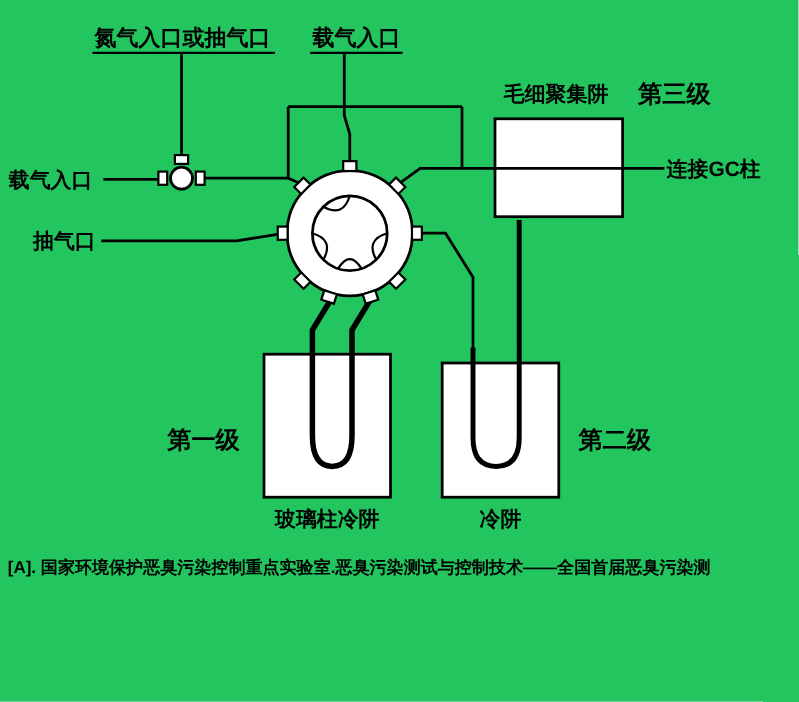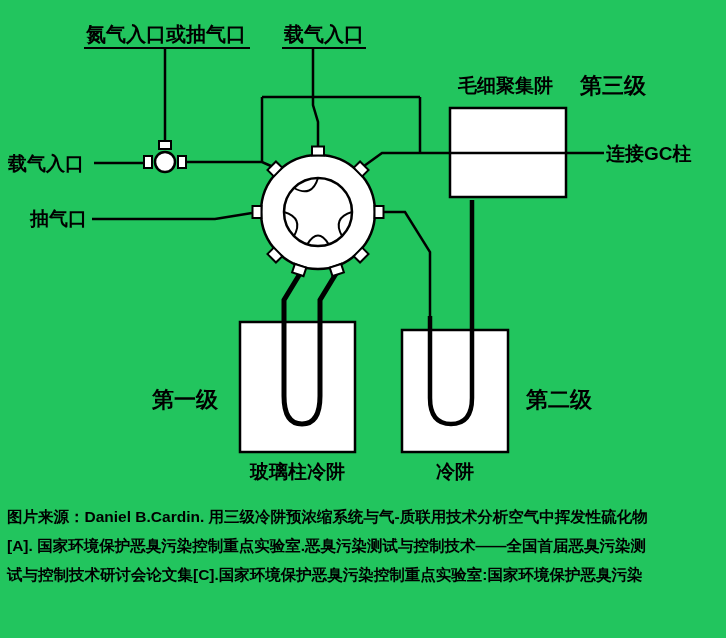--- a/index.html
+++ b/index.html
@@ -81,18 +81,16 @@
     <text class="lbl" x="8" y="170">载气入口</text>
     <text class="lbl" x="606" y="160">连接GC柱</text>
     <text class="lbl" x="30" y="225">抽气口</text>
     <text class="stage" x="152" y="407" fill="#ee0000">第一级</text>
     <text class="stage" x="526" y="407" fill="#ee0000">第二级</text>
     <text class="lbl" x="250" y="478">玻璃柱冷阱</text>
     <text class="lbl" x="436" y="478">冷阱</text>
   </svg>
 
   <div class="caption">
-    <div>图片来源：Daniel B.Cardin. 用三级冷阱预浓缩系统与气-质联用技术分析空气中挥发性硫化物</div>
     <div>[A]. 国家环境保护恶臭污染控制重点实验室.恶臭污染测试与控制技术——全国首届恶臭污染测</div>
-    <div>试与控制技术研讨会论文集[C].国家环境保护恶臭污染控制重点实验室:国家环境保护恶臭污染</div>
   </div>
 
 </div>
 
 </body></html>

